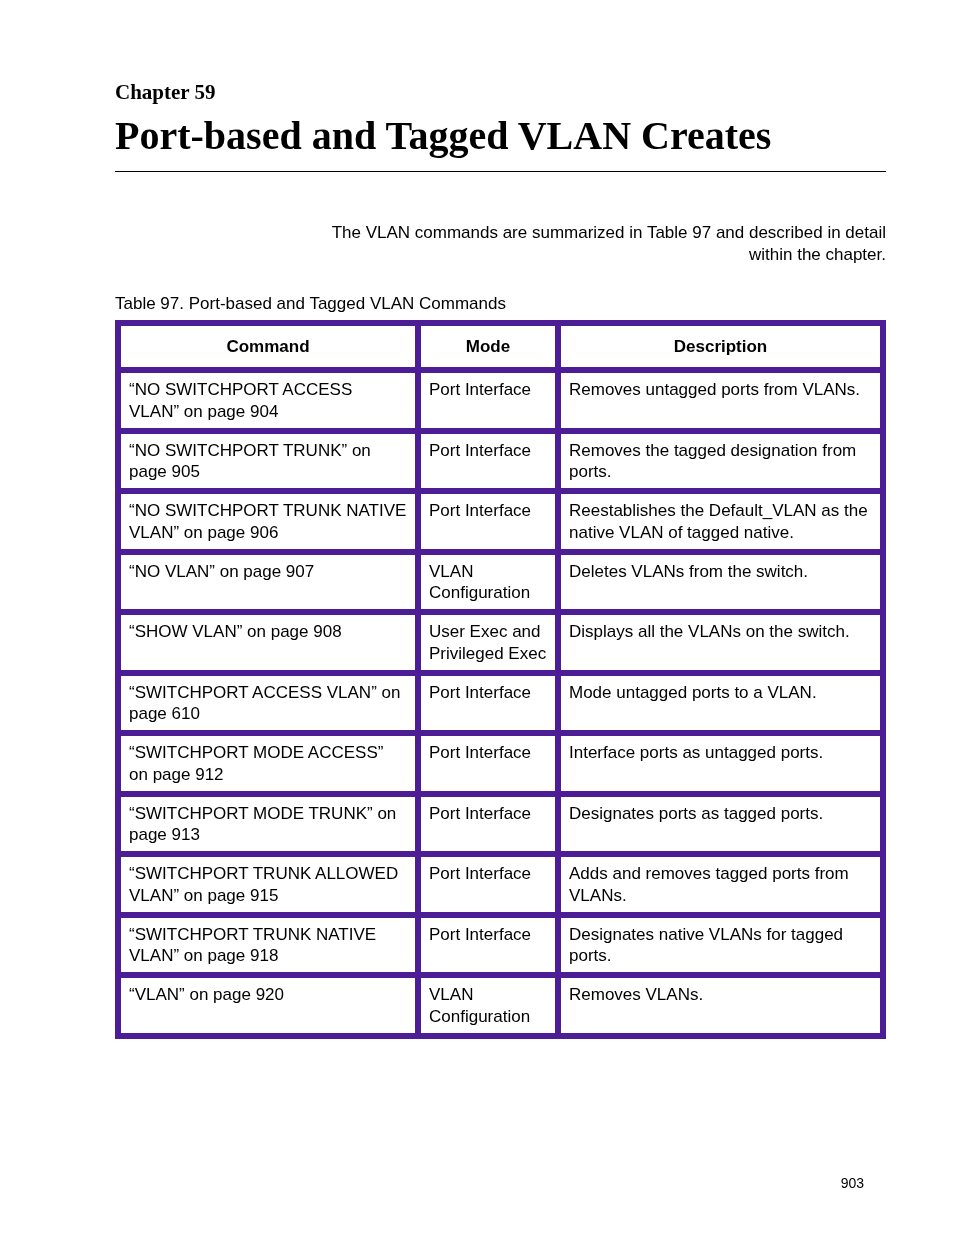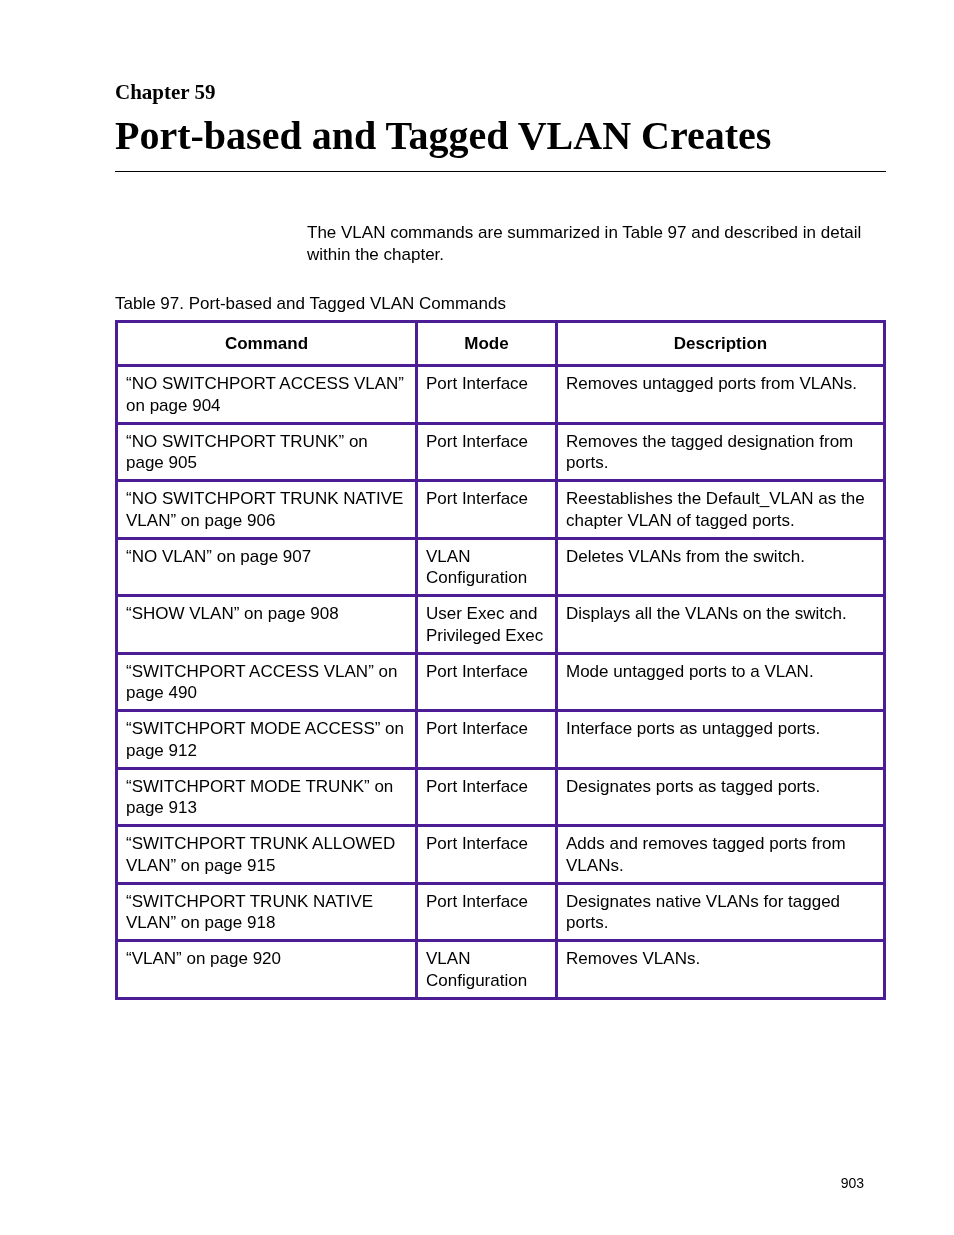--- a/index.html
+++ b/index.html
@@ -32,33 +32,34 @@
   .title-rule {
     border: none;
     border-bottom: 1.5px solid #000;
     margin: 0 0 50px 0;
   }
   .intro {
     margin-left: 192px;
     font-size: 17px;
     line-height: 1.3;
     margin-bottom: 28px;
+    text-align: right;
   }
   .table-caption {
     font-size: 17px;
     margin-bottom: 6px;
   }
   table.cmd-table {
     width: 100%;
     border-collapse: collapse;
     font-size: 17px;
   }
   table.cmd-table th,
   table.cmd-table td {
-    border: 3px solid #4c1d95;
+    border: 6px solid #4c1d95;
     padding: 6px 8px 6px 8px;
     text-align: left;
     vertical-align: top;
     line-height: 1.25;
   }
   table.cmd-table th {
     font-weight: bold;
     text-align: center;
     padding-top: 10px;
     padding-bottom: 10px;
@@ -105,34 +106,34 @@
         <td>Removes untagged ports from VLANs.</td>
       </tr>
       <tr>
         <td>“NO SWITCHPORT TRUNK” on page 905</td>
         <td>Port Interface</td>
         <td>Removes the tagged designation from ports.</td>
       </tr>
       <tr>
         <td>“NO SWITCHPORT TRUNK NATIVE VLAN” on page 906</td>
         <td>Port Interface</td>
-        <td>Reestablishes the Default_VLAN as the chapter VLAN of tagged ports.</td>
+        <td>Reestablishes the Default_VLAN as the native VLAN of tagged native.</td>
       </tr>
       <tr>
         <td>“NO VLAN” on page 907</td>
         <td>VLAN Configuration</td>
         <td>Deletes VLANs from the switch.</td>
       </tr>
       <tr>
         <td>“SHOW VLAN” on page 908</td>
         <td>User Exec and Privileged Exec</td>
         <td>Displays all the VLANs on the switch.</td>
       </tr>
       <tr>
-        <td>“SWITCHPORT ACCESS VLAN” on page 490</td>
+        <td>“SWITCHPORT ACCESS VLAN” on page 610</td>
         <td>Port Interface</td>
         <td>Mode untagged ports to a VLAN.</td>
       </tr>
       <tr>
         <td>“SWITCHPORT MODE ACCESS” on page 912</td>
         <td>Port Interface</td>
         <td>Interface ports as untagged ports.</td>
       </tr>
       <tr>
         <td>“SWITCHPORT MODE TRUNK” on page 913</td>

